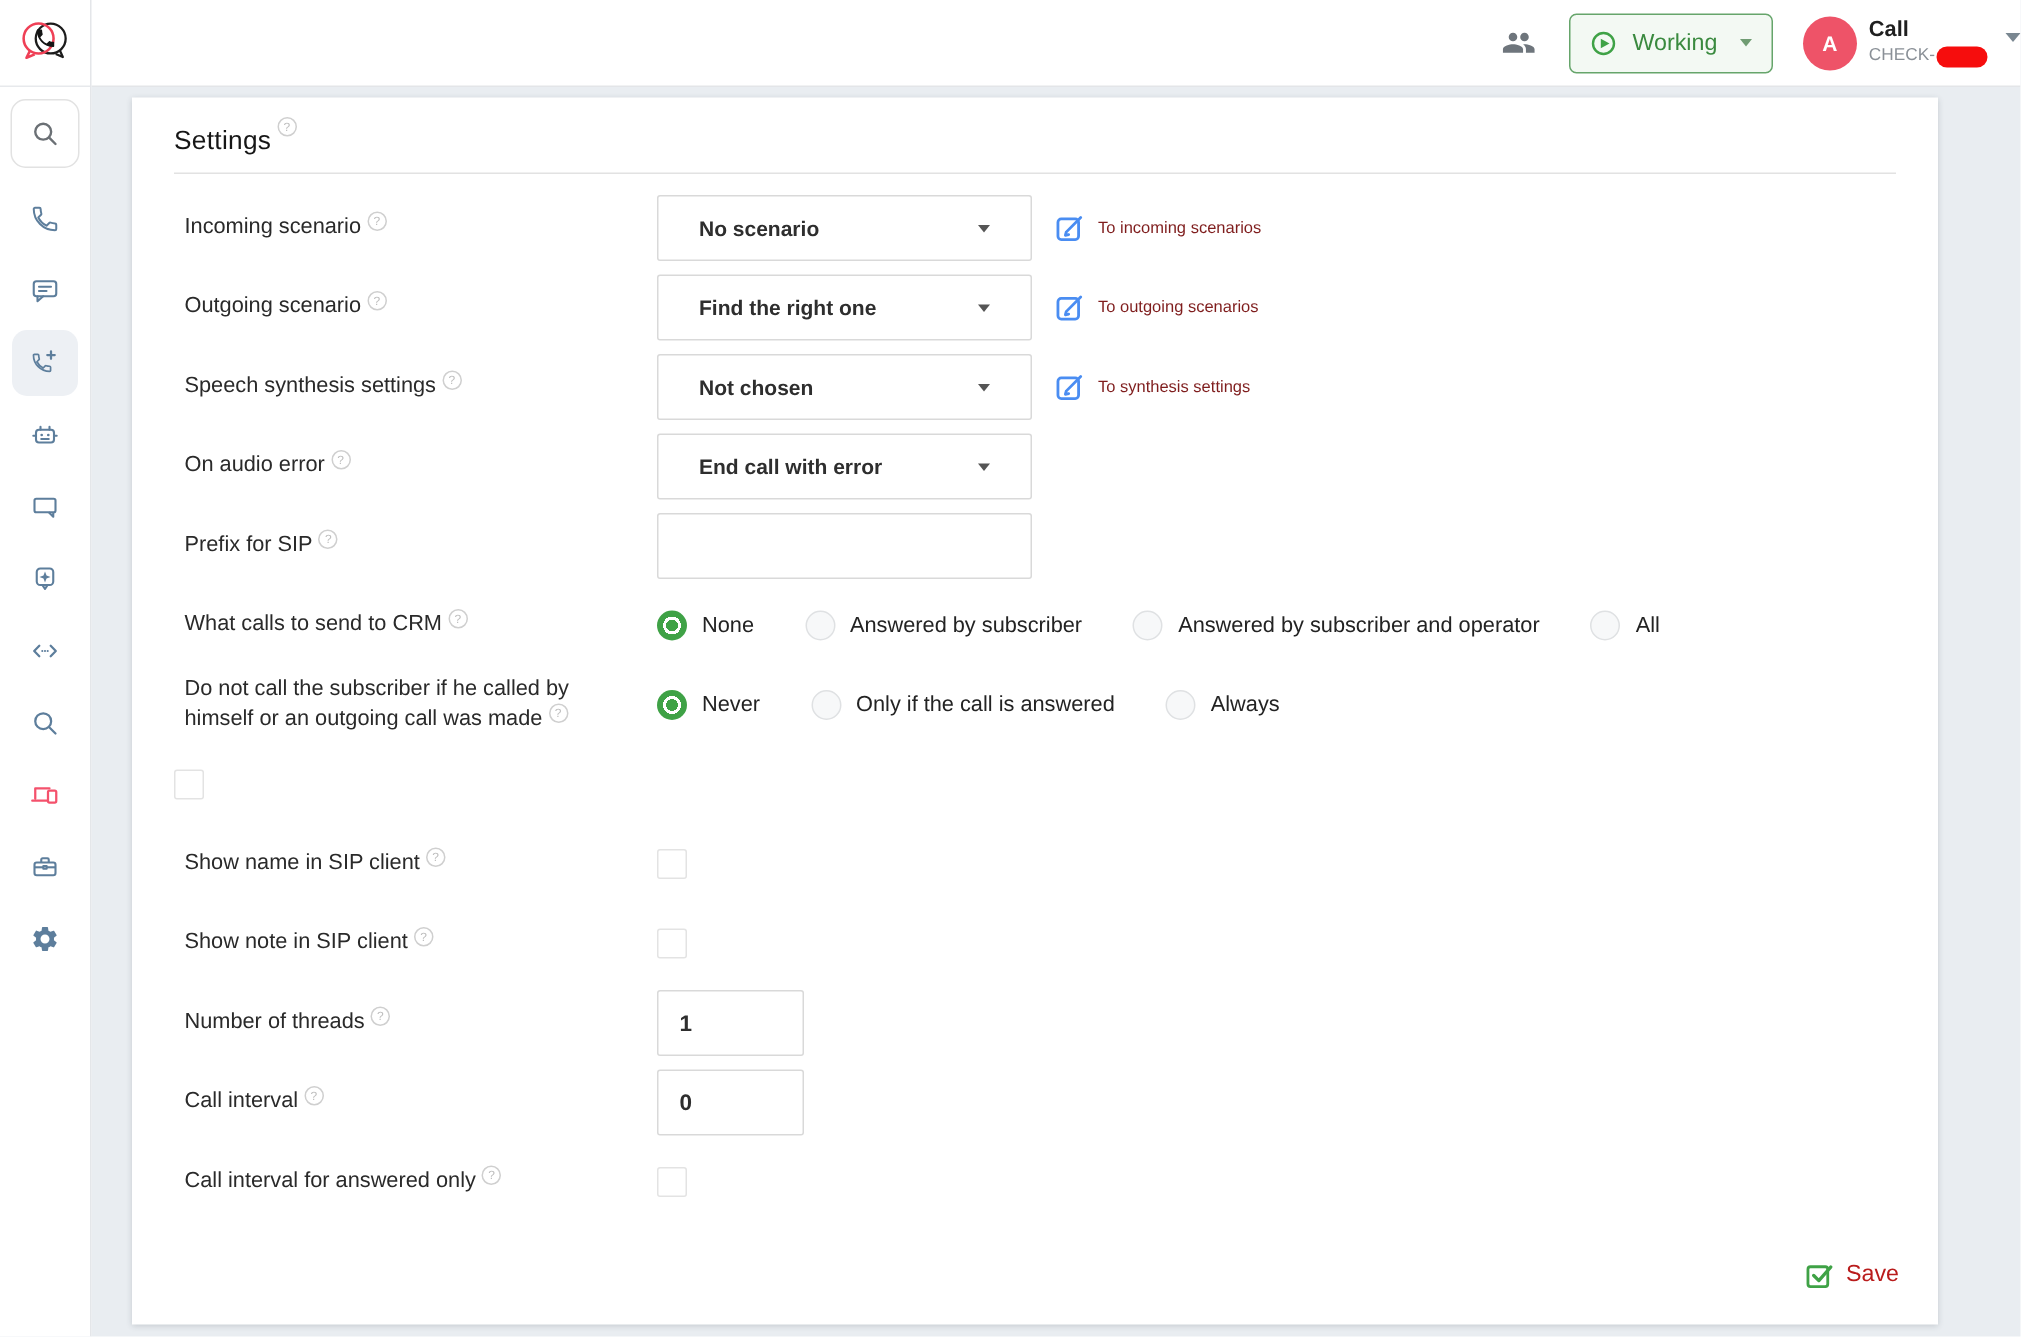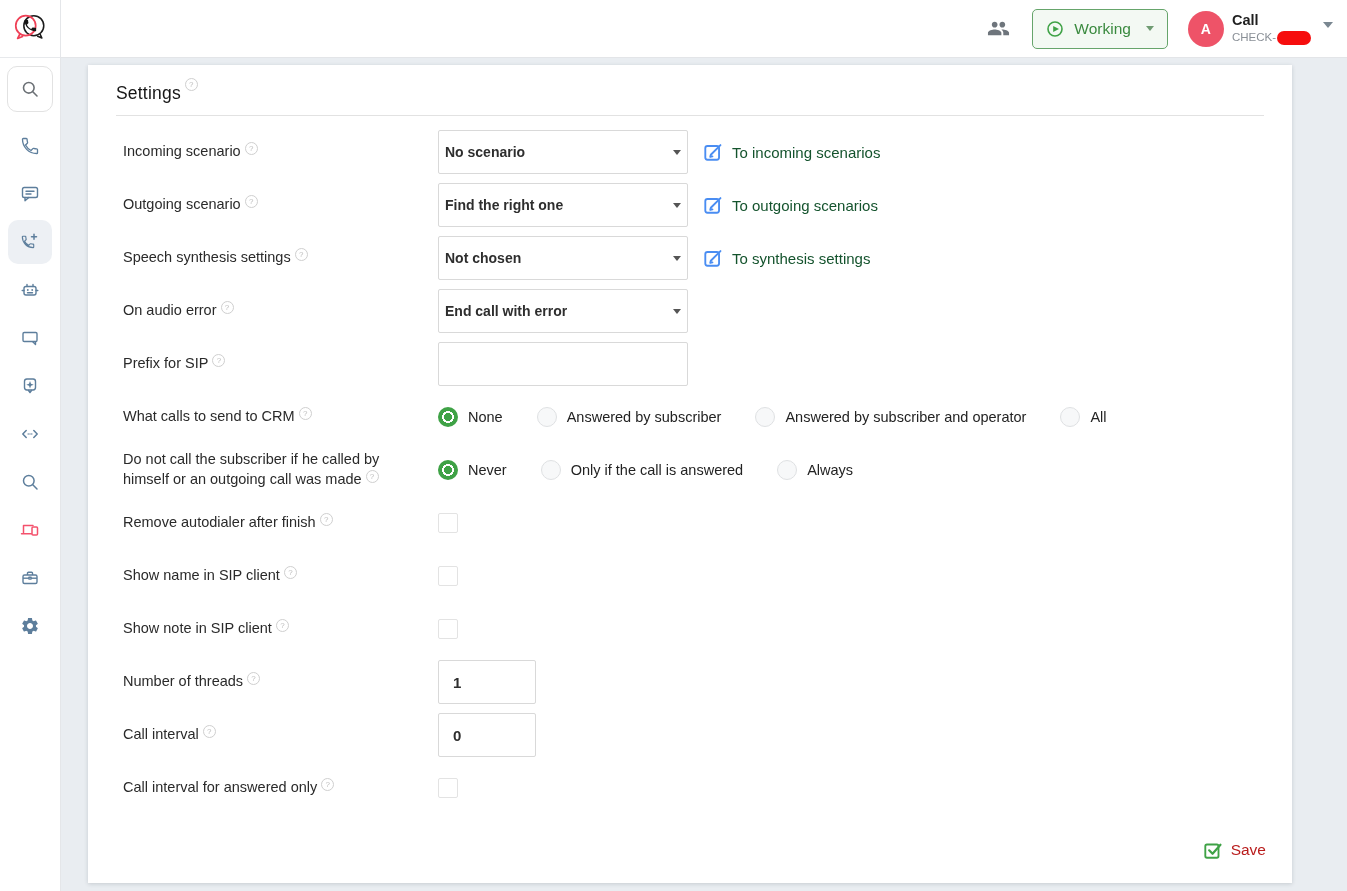--- a/index.html
+++ b/index.html
@@ -29,21 +29,21 @@
     width:44px;height:44px;border-radius:10px;display:flex;align-items:center;justify-content:center;
     color:#5d7e9c;cursor:pointer;
   }
   .side-item.active{background:#edf0f4;}
   .side-item.red{color:#f4516c;}
   .ic{display:block;}
   
   .topbar{
     position:absolute;left:60px;top:0;right:0;height:58px;background:#fff;
     border-bottom:1px solid #e3e5e8;box-sizing:border-box;
-    display:flex;align-items:center;justify-content:flex-end;padding-right:14px;z-index:4;
+    display:flex;align-items:center;justify-content:flex-end;z-index:4;
   }
   .users-ic{color:#6e757c;margin-right:22px;cursor:pointer;display:flex;}
   .status-btn{
     display:flex;align-items:center;gap:9px;height:40px;padding:0 13px 0 12px;
     background:#f3f9f3;border:1px solid #66a56b;border-radius:5px;cursor:pointer;
     color:#3a8a3f;font-size:15.5px;font-family:inherit;
   }
   .status-caret{width:0;height:0;border-left:4.5px solid transparent;border-right:4.5px solid transparent;
     border-top:5px solid #6f9c72;margin-left:6px;}
   .user-block{display:flex;align-items:center;margin-left:20px;cursor:pointer;}
@@ -74,26 +74,26 @@
   .row{display:grid;grid-template-columns:322px 1fr;min-height:44px;margin-bottom:9px;align-items:center;}
   .lbl{font-size:14.5px;color:#2a2a2a;padding:0 24px 0 7px;line-height:1.35;}
   .ctl{display:flex;align-items:center;}
   
   .audio-status{font-size:15px;color:#222;}
   .specify-link{display:flex;align-items:center;gap:7px;margin-left:10px;cursor:pointer;font-size:15px;color:#1d1d1d;}
   
   .select{
     width:250px;height:44px;border:1px solid #d9d9d9;background:#fff;border-radius:2px;
     display:flex;align-items:center;justify-content:space-between;
-    padding:0 6px;box-sizing:border-box;cursor:pointer;
+    padding:0 27px;box-sizing:border-box;cursor:pointer;
   }
   .select-value{font-size:14px;font-weight:700;color:#2e2e2e;}
   .sel-caret{width:0;height:0;border-left:4.5px solid transparent;border-right:4.5px solid transparent;
     border-top:5px solid #555;}
-  .edit-link{display:flex;align-items:center;gap:8px;margin-left:14px;cursor:pointer;text-decoration:none;color:#14532d;font-size:15px;text-align:center;}
+  .edit-link{display:flex;align-items:center;gap:8px;margin-left:14px;cursor:pointer;text-decoration:none;color:#7f1d1d;font-size:11px;text-align:center;}
   .edit-ic{color:#4a8df2;flex:none;}
   
   .text-input{
     width:250px;height:44px;border:1px solid #d9d9d9;border-radius:2px;box-sizing:border-box;
     padding:0 14px;font-size:14px;font-weight:700;color:#2e2e2e;font-family:inherit;outline:none;background:#fff;
   }
   .num-input{width:98px;height:44px;border:1px solid #d9d9d9;border-radius:2px;box-sizing:border-box;
     padding:0 14px;font-size:15px;font-weight:700;color:#2e2e2e;font-family:inherit;outline:none;background:#fff;}
   
   .radio-group{display:flex;align-items:center;gap:34px;flex-wrap:wrap;}
@@ -358,21 +358,20 @@
         </label>
         <label class="opt">
           <span class="radio"></span>
           <span>Always</span>
         </label>
       </div>
     </div>
   </div>
 
   <div class="row">
-    <div class="lbl"><span>Remove autodialer after finish</span><span class="help"></span></div>
     <div class="ctl">
         <span class="checkbox"></span>
       </div>
   </div>
 
   <div class="row">
     <div class="lbl"><span>Show name in SIP client</span><span class="help"></span></div>
     <div class="ctl">
         <span class="checkbox"></span>
       </div>

